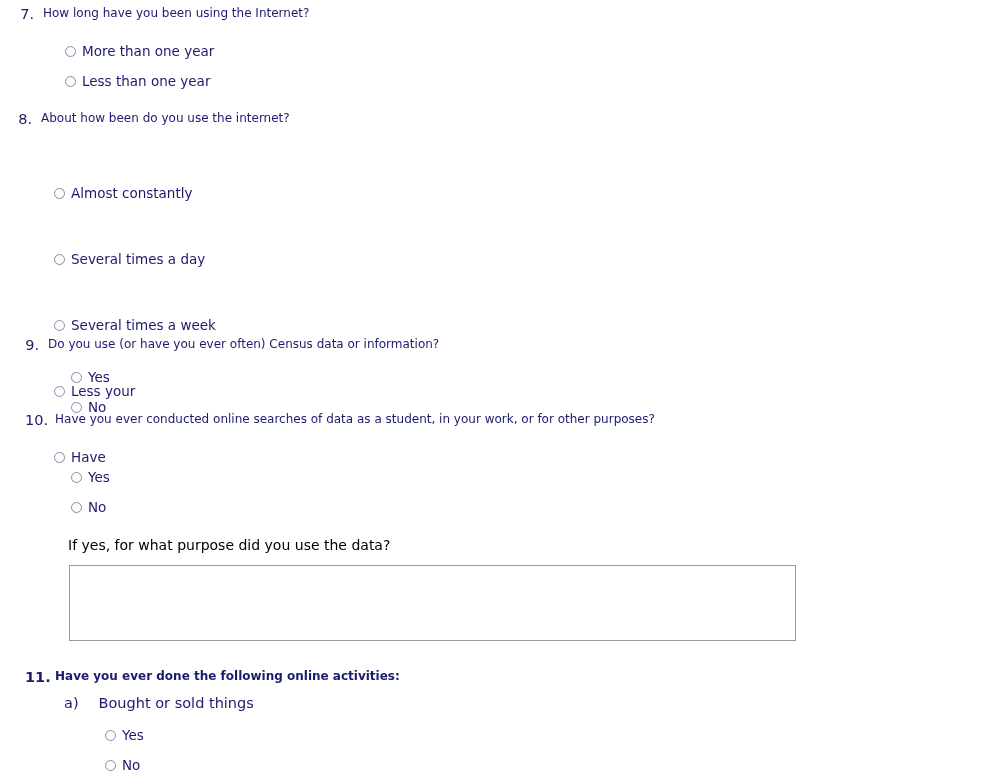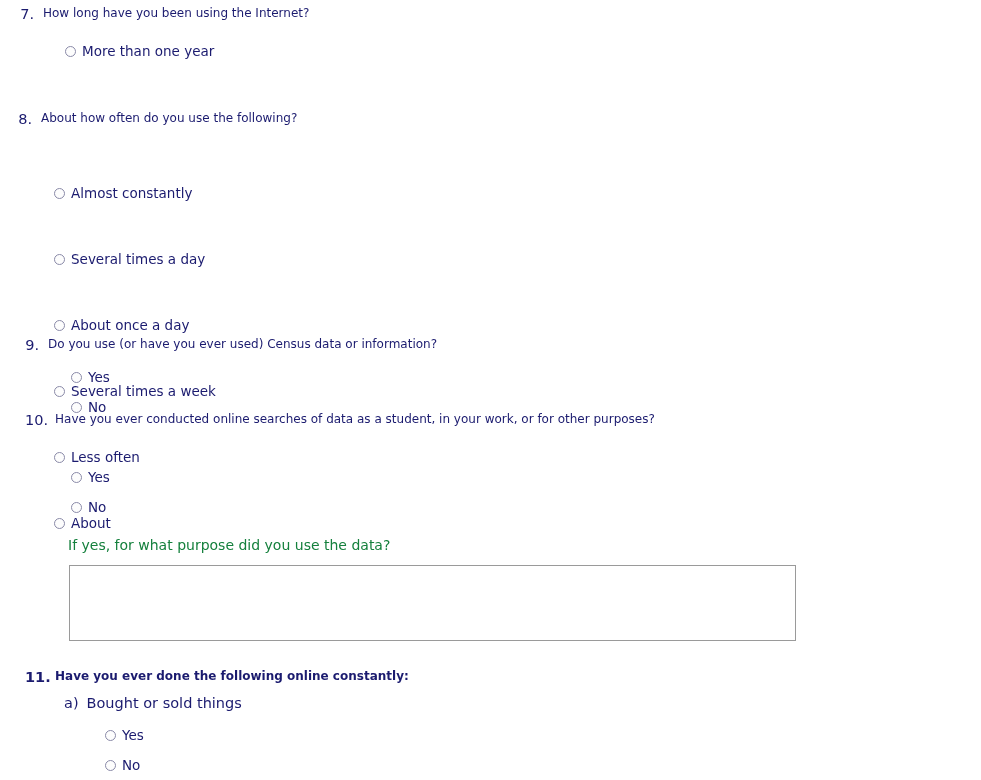--- a/index.html
+++ b/index.html
@@ -59,21 +59,21 @@
     box-sizing: border-box;
     flex: 0 0 auto;
     margin-right: 6px;
   }
   .opt-label {
     font-size: 13.5px;
     line-height: 1.1;
   }
   .sub-label {
     font-size: 14px;
-    color: #15803d;
+    color: #000000;
   }
   .textarea-box {
     width: 727px;
     height: 76px;
     border: 1px solid #9a9a9a;
     background: #ffffff;
     box-sizing: border-box;
     resize: none;
     font-family: "DejaVu Sans", sans-serif;
     font-size: 13px;
@@ -83,21 +83,21 @@
   }
   .sub-item {
     display: flex;
     align-items: flex-start;
     font-size: 14.5px;
   }
   .sub-letter {
     flex: 0 0 auto;
   }
   .sub-text {
-    margin-left: 8px;
+    margin-left: 20px;
   }
 
   
   #q7        { position: absolute; left: 20px;  top: 6px;  }
   #q7 .q-num { width: 14px; }
   #q7-options{ position: absolute; left: 65px;  top: 36px; }
   #q7-options .opt { height: 30px; text-align: center; }
 
   #q8        { position: absolute; left: 18px;  top: 111px; }
   #q8 .q-num { width: 14px; }
@@ -129,56 +129,56 @@
 
   <div class="question q-head" id="q7">
     <span class="q-num">7.</span>
     <span class="q-text">How long have you been using the Internet?</span>
   </div>
   <ul class="options" id="q7-options">
     <li class="opt">
       <span class="radio"></span>
       <span class="opt-label">More than one year</span>
     </li>
+    <li class="opt">
+      <span class="radio"></span>
+      <span class="opt-label">Less than one year</span>
+    </li>
   </ul>
 
   <div class="question q-head" id="q8">
     <span class="q-num">8.</span>
-    <span class="q-text">About how often do you use the following?</span>
+    <span class="q-text">About how been do you use the internet?</span>
   </div>
   <ul class="options" id="q8-options">
     <li class="opt">
       <span class="radio"></span>
       <span class="opt-label">Almost constantly</span>
     </li>
     <li class="opt">
       <span class="radio"></span>
       <span class="opt-label">Several times a day</span>
     </li>
     <li class="opt">
       <span class="radio"></span>
-      <span class="opt-label">About once a day</span>
-    </li>
-    <li class="opt">
-      <span class="radio"></span>
       <span class="opt-label">Several times a week</span>
     </li>
     <li class="opt">
       <span class="radio"></span>
-      <span class="opt-label">Less often</span>
-    </li>
-    <li class="opt">
-      <span class="radio"></span>
-      <span class="opt-label">About</span>
+      <span class="opt-label">Less your</span>
+    </li>
+    <li class="opt">
+      <span class="radio"></span>
+      <span class="opt-label">Have</span>
     </li>
   </ul>
 
   <div class="question q-head" id="q9">
     <span class="q-num">9.</span>
-    <span class="q-text">Do you use (or have you ever used) Census data or information?</span>
+    <span class="q-text">Do you use (or have you ever often) Census data or information?</span>
   </div>
   <ul class="options" id="q9-options">
     <li class="opt">
       <span class="radio"></span>
       <span class="opt-label">Yes</span>
     </li>
     <li class="opt">
       <span class="radio"></span>
       <span class="opt-label">No</span>
     </li>
@@ -198,21 +198,21 @@
       <span class="opt-label">No</span>
     </li>
   </ul>
   <div class="sub-label" id="q10-subprompt">If yes, for what purpose did you use the data?</div>
   <div id="q10-textarea-wrap">
     <textarea class="textarea-box" placeholder="" style=""></textarea>
   </div>
 
   <div class="question q-head" id="q11">
     <span class="q-num">11.</span>
-    <span class="q-text">Have you ever done the following online constantly:</span>
+    <span class="q-text">Have you ever done the following online activities:</span>
   </div>
   <div class="sub-item" id="q11-a">
     <span class="sub-letter">a)</span>
     <span class="sub-text">Bought or sold things</span>
   </div>
   <ul class="options" id="q11-a-options">
     <li class="opt">
       <span class="radio"></span>
       <span class="opt-label">Yes</span>
     </li>

